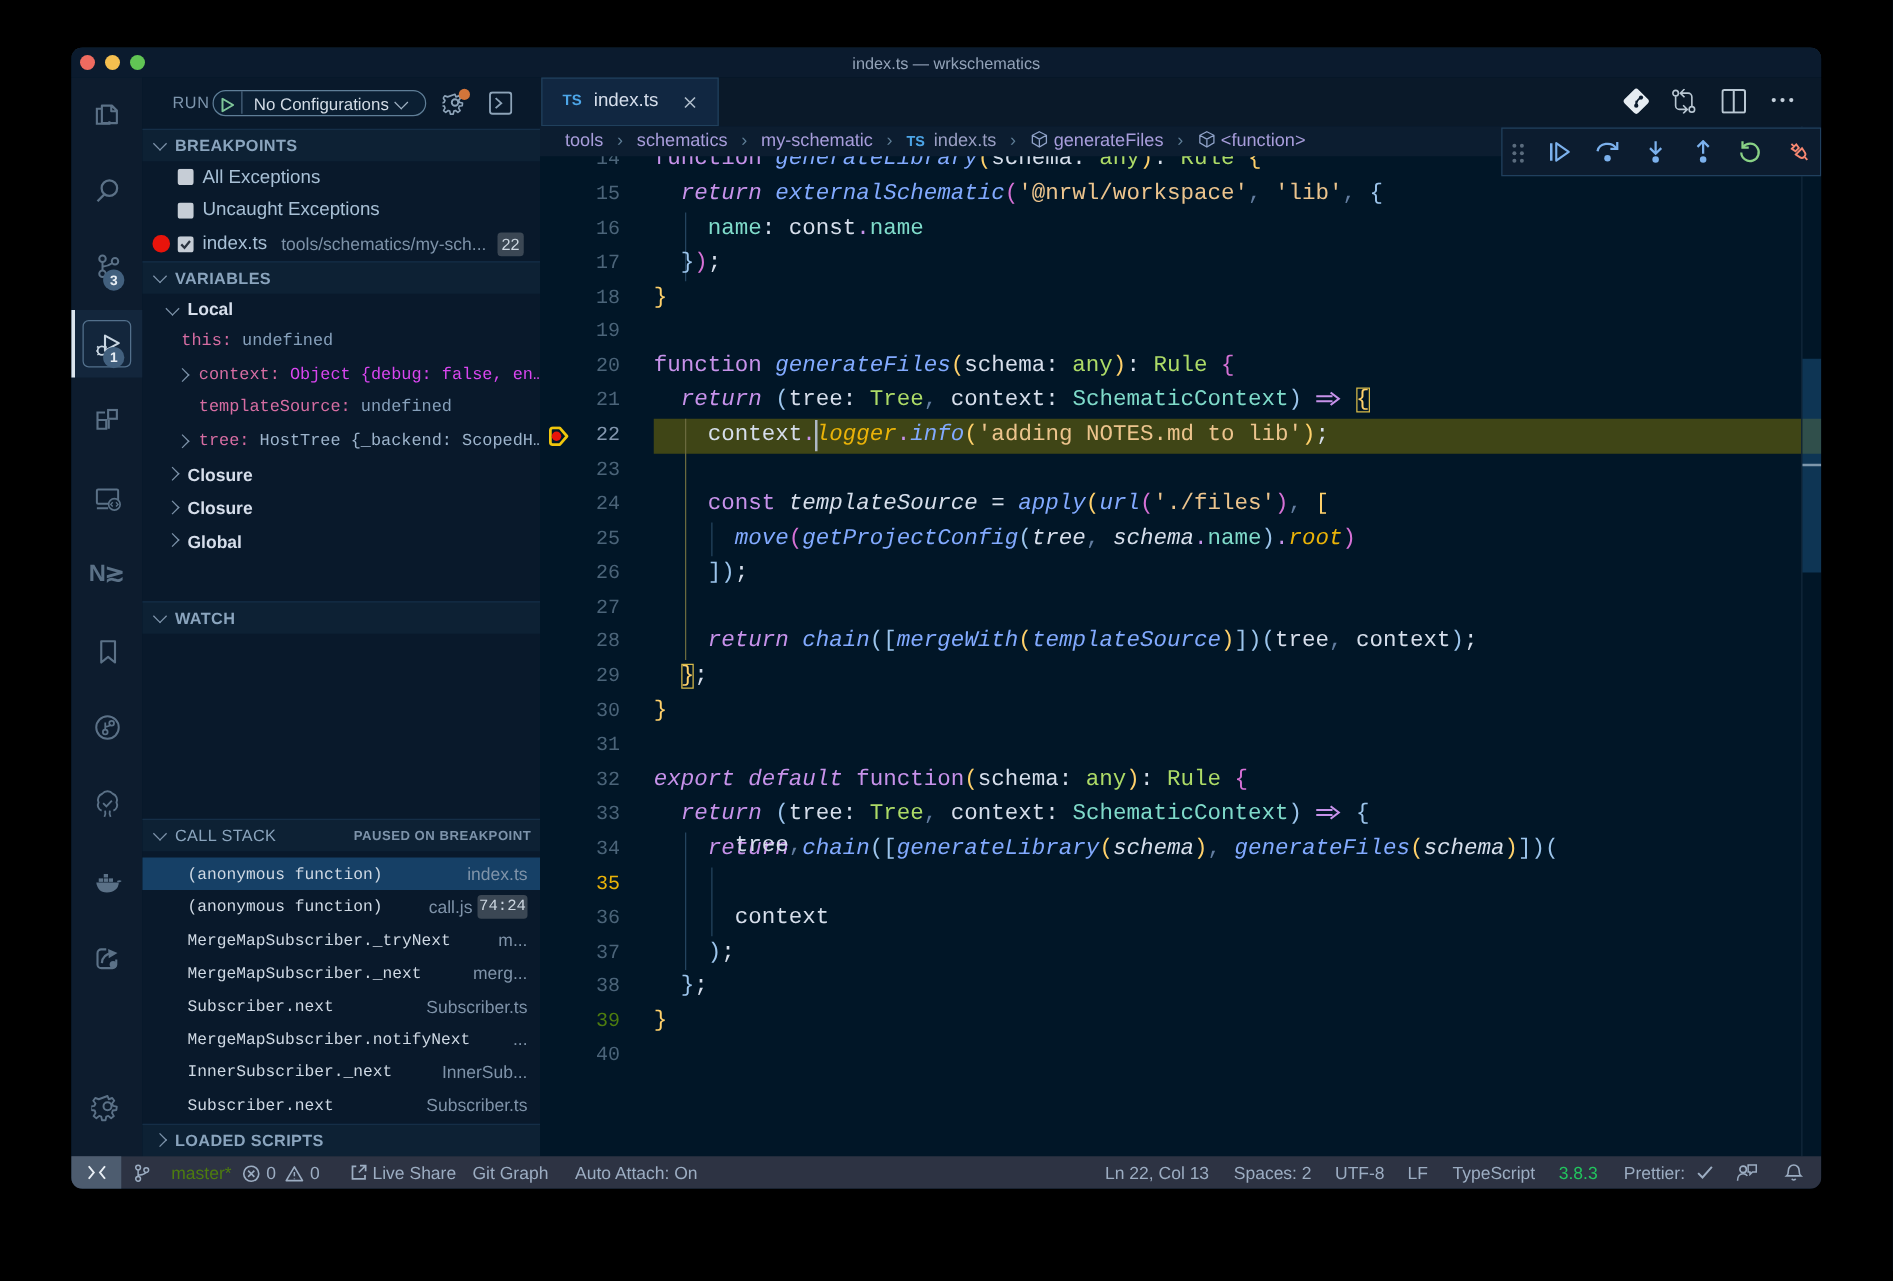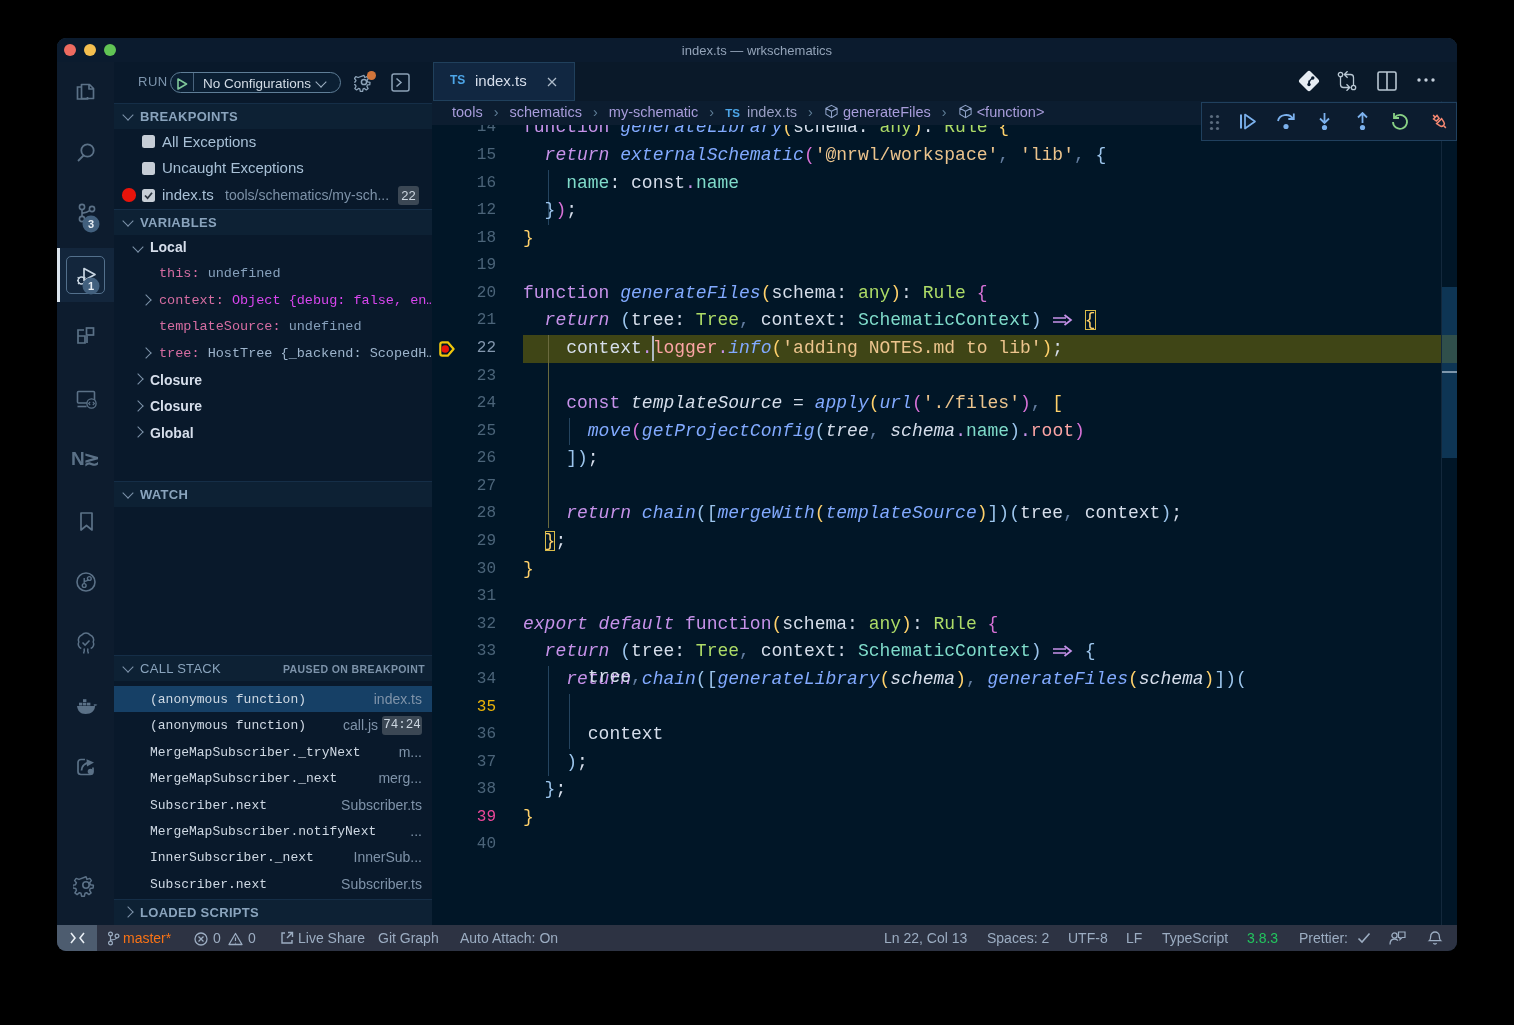--- a/index.html
+++ b/index.html
@@ -17,21 +17,21 @@
 .editor{position:absolute;left:375px;top:24px;width:1025px;height:863px;background:#011627}
 .tabsbar{position:absolute;left:0;top:0;width:1025px;height:39px;background:#0a1929}
 .tab{position:absolute;left:1px;top:0;width:142px;height:39px;background:#112741;border:1px solid #20405c}
 .crumbs{position:absolute;left:0;top:63px;width:1025px;height:24px;background:#0c1d30;font-size:14px;color:#a89ddb}
 .codewrap{position:absolute;left:0;top:87px;width:1009px;height:800px;overflow:hidden}
 .codeinner{position:absolute;left:0;top:0;width:1009px}
 .cl{position:absolute;left:91px;white-space:pre;font-family:"Liberation Mono",monospace;font-size:18px;line-height:27.577px;height:27.577px;color:#d6deeb}
 .ln{position:absolute;left:0;width:64px;text-align:right;font-family:"Liberation Mono",monospace;font-size:16px;line-height:27.577px;height:27.577px;color:#4b6479}
 .w{color:#d6deeb}.d{color:#637da0}.p{color:#c792ea}.pi{color:#c792ea;font-style:italic}
 .b{color:#82aaff;font-style:italic}.wi{color:#d6deeb;font-style:italic}
-.t{color:#7fdbca}.ti{color:#fca5a5;}.g{color:#addb67}.s{color:#ecc48d}
+.t{color:#7fdbca}.ti{color:#eab308;font-style:italic}.g{color:#addb67}.s{color:#ecc48d}
 .G{color:#ffd16b}.O{color:#d671d6}.S{color:#9cc5ec}
 .statusbar{position:absolute;left:0;top:887px;width:1400px;height:26px;background:#2d3343;color:#9cadc2;font-size:14px}
 .row{position:absolute;white-space:nowrap}
 .cs-file{color:#7f93a9}
 svg{display:block}
 </style></head><body>
 <div class="win">
 <div class="titlebar"></div>
 <div class="ttext">index.ts — wrkschematics</div>
 <div class="tl" style="left:6.7px;background:#ee6b60"></div>
@@ -146,21 +146,21 @@
       <path d="M3 6.5 L5.6 9.2 L10 3.8" fill="none" stroke="#2b3440" stroke-width="1.8"></path>
     </svg>
 <div class="abs" style="left:105px;top:148px;color:#a8c0d6;font-size:15px">index.ts</div>
 <div class="abs" style="left:168px;top:149px;color:#7d92a8;font-size:14px">tools/schematics/my-sch...</div>
 <div class="abs" style="left:341px;top:147.5px;width:21px;height:19px;background:#3b4754;border-radius:3px;color:#ccd6e0;font-size:13px;text-align:center;line-height:19px">22</div>
 <div class="sbhead" style="top:171px"></div>
 <div class="chev chevd abs" style="left:67px;top:179px"></div>
 <div class="abs lbl" style="left:83px;top:177px;color:#8aa4bd;font-weight:bold;font-size:13px;letter-spacing:.3px">VARIABLES</div>
 <div class="chev chevd abs" style="left:77px;top:204.7px"></div>
 <div class="abs" style="left:93px;top:201.2px;color:#d6deeb;font-weight:bold;font-size:14px">Local</div>
-<div class="abs mono row" style="left:102px;top:228px;font-size:13.5px"><span style="color:#d66da2">this:</span> <span style="color:#86a0bb">undefined</span></div>
+<div class="abs mono row" style="left:88px;top:228px;font-size:13.5px"><span style="color:#d66da2">this:</span> <span style="color:#86a0bb">undefined</span></div>
 <div class="chev chevr abs" style="left:85px;top:258px"></div>
 <div class="abs mono row" style="left:102px;top:255px;font-size:13.5px"><span style="color:#d66da2">context:</span> <span style="color:#d946ef">Object {debug: false, en…</span></div>
 <div class="abs mono row" style="left:102px;top:281px;font-size:13.5px"><span style="color:#d66da2">templateSource:</span> <span style="color:#86a0bb">undefined</span></div>
 <div class="chev chevr abs" style="left:85px;top:311px"></div>
 <div class="abs mono row" style="left:102px;top:308px;font-size:13.5px"><span style="color:#d66da2">tree:</span> <span style="color:#9db4cc">HostTree {_backend: ScopedH…</span></div>
 <div class="chev chevr abs" style="left:77px;top:337px"></div>
 <div class="abs" style="left:93px;top:333.5px;color:#d6deeb;font-weight:bold;font-size:14px">Closure</div>
 <div class="chev chevr abs" style="left:77px;top:363.7px"></div>
 <div class="abs" style="left:93px;top:360.2px;color:#d6deeb;font-weight:bold;font-size:14px">Closure</div>
 <div class="chev chevr abs" style="left:77px;top:390px"></div>
@@ -235,21 +235,21 @@
       <div class="codeinner">
 <div class="abs" style="left:91px;top:210.01600000000002px;width:919px;height:27.577px;background:#3f4516"></div>
 <div class="abs" style="left:115.57999999999998px;top:44.554px;width:1px;height:55.154000000000025px;background:#24445f"></div>
 <div class="abs" style="left:115.57999999999998px;top:210.01600000000002px;width:1px;height:193.03900000000004px;background:#6a6a3e"></div>
 <div class="abs" style="left:137.15999999999997px;top:292.74700000000007px;width:1px;height:27.576999999999998px;background:#24445f"></div>
 <div class="abs" style="left:115.57999999999998px;top:540.94px;width:1px;height:110.30799999999999px;background:#24445f"></div>
 <div class="abs" style="left:137.15999999999997px;top:568.517px;width:1px;height:55.153999999999996px;background:#24445f"></div>
 <div class="ln" style="top:-10.599999999999994px;color:#4b6479">14</div>
 <div class="ln" style="top:16.977000000000004px;color:#4b6479">15</div>
 <div class="ln" style="top:44.554px;color:#4b6479">16</div>
-<div class="ln" style="top:72.13100000000003px;color:#4b6479">12</div>
+<div class="ln" style="top:72.13100000000003px;color:#4b6479">17</div>
 <div class="ln" style="top:99.70800000000003px;color:#4b6479">18</div>
 <div class="ln" style="top:127.28500000000003px;color:#4b6479">19</div>
 <div class="ln" style="top:154.86200000000002px;color:#4b6479">20</div>
 <div class="ln" style="top:182.43900000000002px;color:#4b6479">21</div>
 <div class="ln" style="top:210.01600000000002px;color:#8296ad">22</div>
 <div class="ln" style="top:237.59300000000002px;color:#4b6479">23</div>
 <div class="ln" style="top:265.1700000000001px;color:#4b6479">24</div>
 <div class="ln" style="top:292.74700000000007px;color:#4b6479">25</div>
 <div class="ln" style="top:320.32400000000007px;color:#4b6479">26</div>
 <div class="ln" style="top:347.90100000000007px;color:#4b6479">27</div>
@@ -257,21 +257,21 @@
 <div class="ln" style="top:403.05500000000006px;color:#4b6479">29</div>
 <div class="ln" style="top:430.63200000000006px;color:#4b6479">30</div>
 <div class="ln" style="top:458.20900000000006px;color:#4b6479">31</div>
 <div class="ln" style="top:485.78600000000006px;color:#4b6479">32</div>
 <div class="ln" style="top:513.363px;color:#4b6479">33</div>
 <div class="ln" style="top:540.94px;color:#4b6479">34</div>
 <div class="ln" style="top:568.517px;color:#eab308">35</div>
 <div class="ln" style="top:596.094px;color:#4b6479">36</div>
 <div class="ln" style="top:623.671px;color:#4b6479">37</div>
 <div class="ln" style="top:651.248px;color:#4b6479">38</div>
-<div class="ln" style="top:678.825px;color:#ec4899">39</div>
+<div class="ln" style="top:678.825px;color:#4d7c0f">39</div>
 <div class="ln" style="top:706.402px;color:#4b6479">40</div>
 <svg class="abs" style="left:7px;top:215.51600000000002px" width="18" height="16" viewBox="0 0 18 16">
           <path d="M3.2 1.3 h5.6 l5.8 6.7 -5.8 6.7 H3.2 a1.9 1.9 0 0 1 -1.9 -1.9 V3.2 a1.9 1.9 0 0 1 1.9 -1.9 z" fill="none" stroke="#f0c60c" stroke-width="2.2" stroke-linejoin="round"></path>
           <circle cx="6.2" cy="8" r="3.8" fill="#e8140b"></circle>
         </svg>
 <div class="cl" style="top:-10.599999999999994px"><span class="p">function </span><span class="b">generateLibrary</span><span class="G">(</span><span class="w">schema: </span><span class="g">any</span><span class="G">)</span><span class="w">: </span><span class="g">Rule </span><span class="G">{</span></div>
 <div class="cl" style="top:16.977000000000004px"><span class="w">  </span><span class="pi">return </span><span class="b">externalSchematic</span><span class="O">(</span><span class="s">'@nrwl/workspace'</span><span class="d">, </span><span class="s">'lib'</span><span class="d">, </span><span class="S">{</span></div>
 <div class="cl" style="top:44.554px"><span class="w">    </span><span class="t">name</span><span class="w">: const</span><span class="p">.</span><span class="t">name</span></div>
 <div class="cl" style="top:72.13100000000003px"><span class="w">  </span><span class="S">}</span><span class="O">)</span><span class="w">;</span></div>
 <div class="cl" style="top:99.70800000000003px"><span class="G">}</span></div>
@@ -344,21 +344,21 @@
 <div class="abs" style="left:0;top:887px;width:40px;height:26px;background:#4d5c6f"></div>
 <svg class="abs" style="left:13px;top:894px" width="15" height="12" viewBox="0 0 15 12">
       <path d="M1 1 L5 6 l-4 5 M14 1 l-4 5 4 5" fill="none" stroke="#e8eef4" stroke-width="1.6"></path>
     </svg>
 <svg class="abs" style="left:50px;top:893px" width="13" height="15" viewBox="0 0 13 15">
       <circle cx="3.5" cy="3" r="1.9" fill="none" stroke="#9cadc2" stroke-width="1.2"></circle>
       <circle cx="3.5" cy="12" r="1.9" fill="none" stroke="#9cadc2" stroke-width="1.2"></circle>
       <circle cx="10" cy="5" r="1.9" fill="none" stroke="#9cadc2" stroke-width="1.2"></circle>
       <path d="M3.5 5 v5 M9.7 7 c-1.5 2 -4 1.8-5.8 2" fill="none" stroke="#9cadc2" stroke-width="1.2"></path>
     </svg>
-<div class="abs row" style="left:66px;top:891.5px;font-size:14px;color:#f97316">master*</div>
+<div class="abs row" style="left:80px;top:891.5px;font-size:14px;color:#4d7c0f">master*</div>
 <svg class="abs" style="left:137px;top:893.5px" width="14" height="14" viewBox="0 0 14 14">
       <circle cx="7" cy="7" r="6" fill="none" stroke="#9cadc2" stroke-width="1.3"></circle>
       <path d="M4.5 4.5 l5 5 M9.5 4.5 l-5 5" stroke="#9cadc2" stroke-width="1.3"></path>
     </svg>
 <div class="abs row" style="left:156px;top:891.5px;font-size:14px;color:#9cadc2">0</div>
 <svg class="abs" style="left:171px;top:893.5px" width="15" height="14" viewBox="0 0 15 14">
       <path d="M7.5 1.5 L14 12.5 H1 Z" fill="none" stroke="#9cadc2" stroke-width="1.3" stroke-linejoin="round"></path>
       <path d="M7.5 5.5 v3.5 M7.5 10.7 v.7" stroke="#9cadc2" stroke-width="1.2"></path>
     </svg>
 <div class="abs row" style="left:191px;top:891.5px;font-size:14px;color:#9cadc2">0</div>

